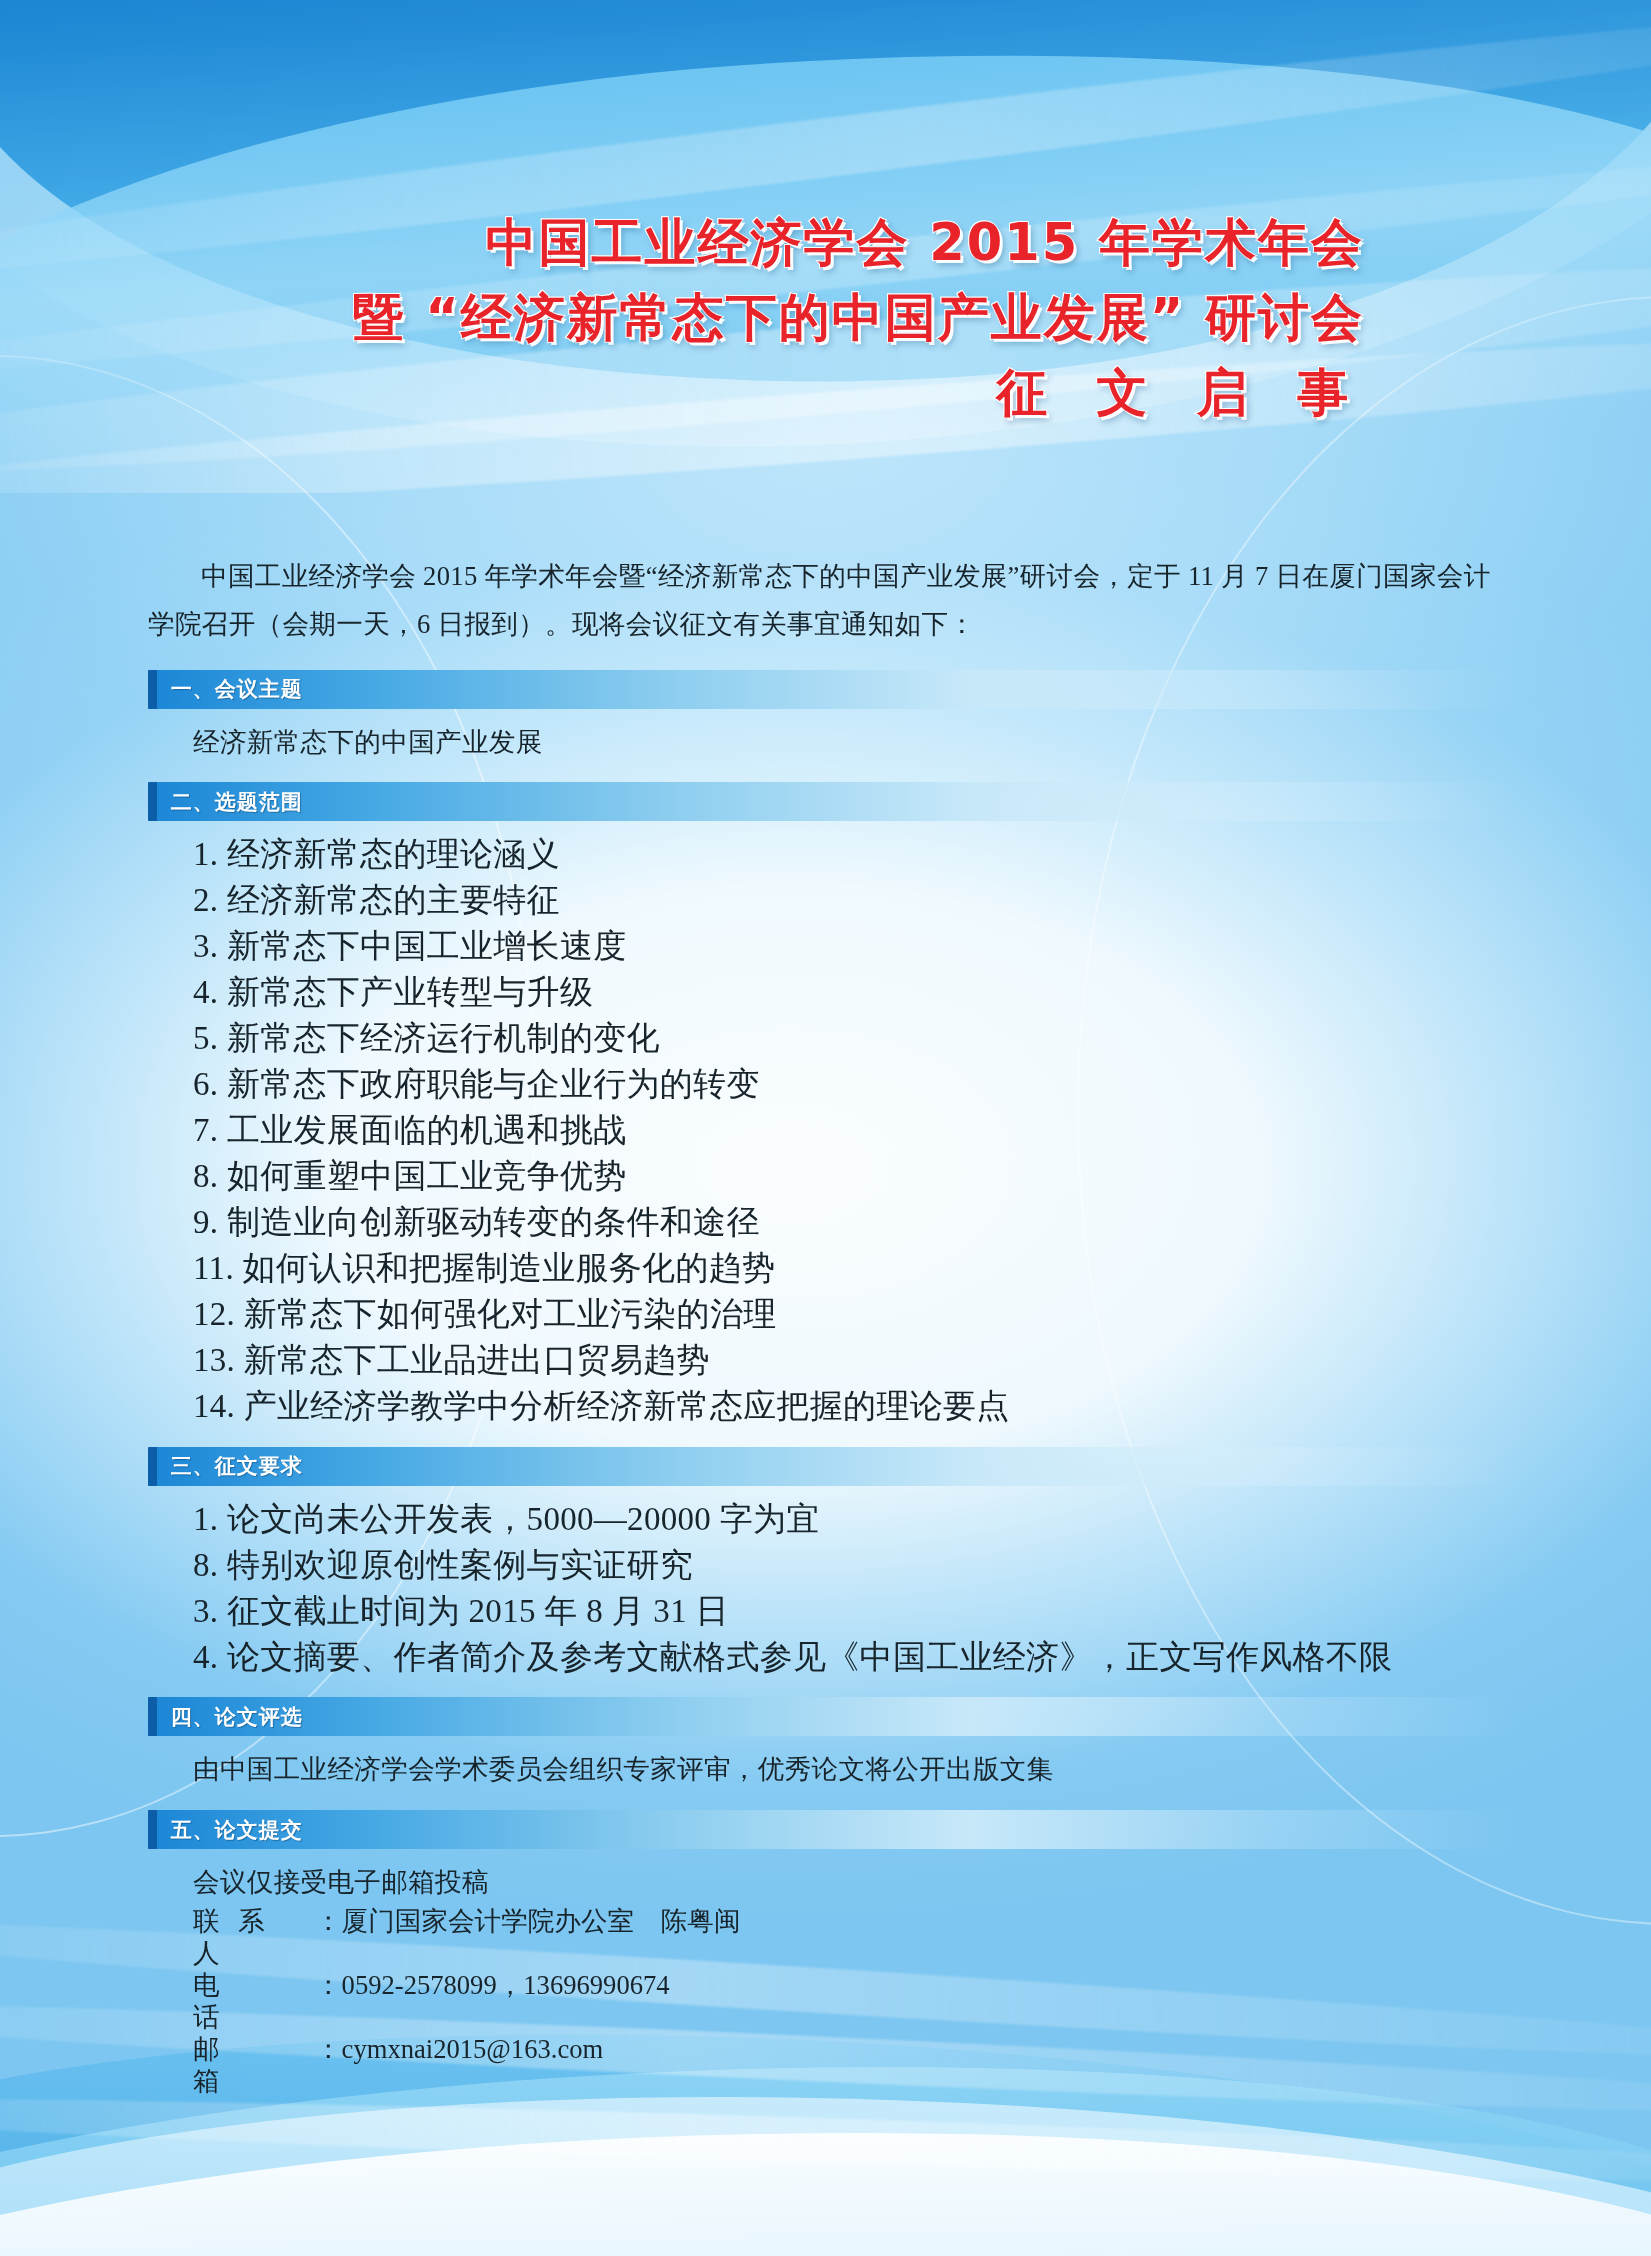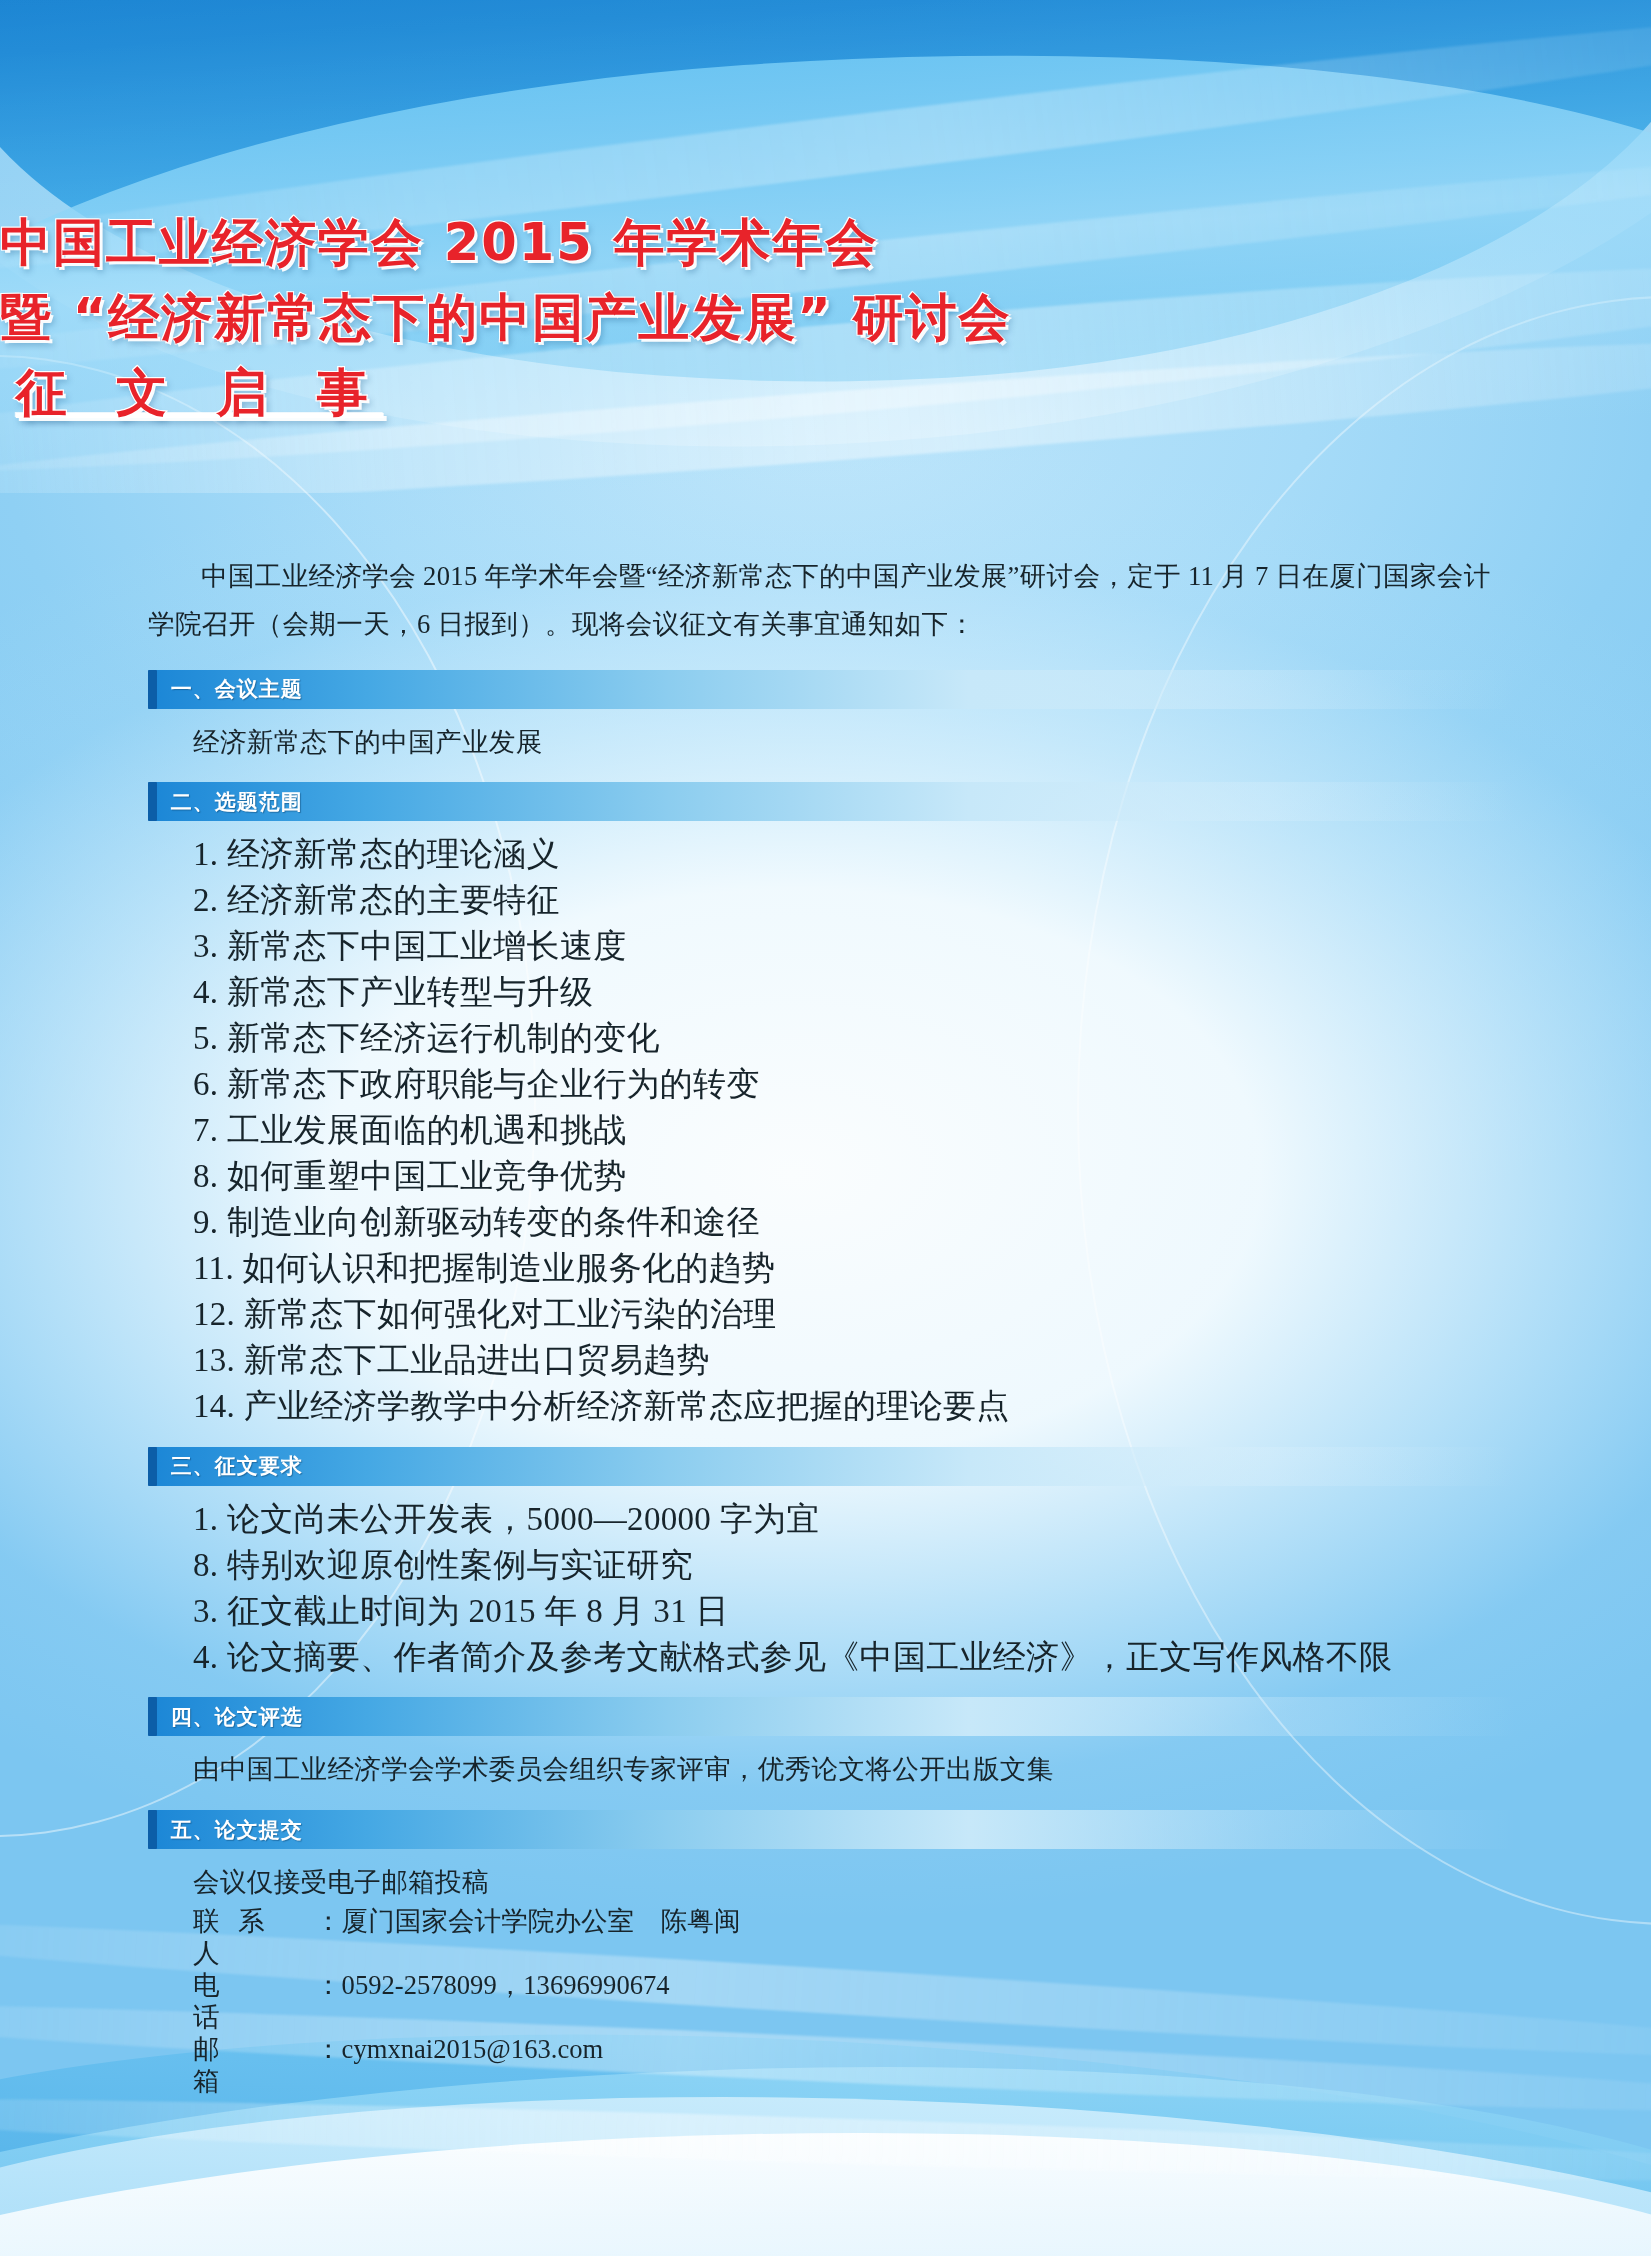--- a/index.html
+++ b/index.html
@@ -124,41 +124,41 @@
   }
   .sc1 { left: -552px; top: 355px; width: 1084px; height: 1478px; border-color: rgba(255,255,255,0.45);}
   .sc2 { right: -611px; top: 296px; width: 1182px; height: 1625px; border-color: rgba(255,255,255,0.40);}
 
   
   .title-block {
     position: absolute;
     left: 0;
     top: 205px;
     width: 1320px;
-    text-align: left;
+    text-align: right;
     z-index: 5;
+    padding-left: 44px;
   }
   .title-line {
     font-family: "DejaVu Sans", sans-serif;
     font-weight: bold;
     font-size: 51px;
     line-height: 75px;
     letter-spacing: 2px;
     color: #e8232a;
     -webkit-text-stroke: 2px #ffffff;
     paint-order: stroke fill;
     text-shadow:
        3px 3px 0 rgba(255,255,255,0.95),
       -1px -1px 0 rgba(255,255,255,0.8),
        3.9px 4.9px 5.9px rgba(9,70,120,0.35);
   }
   .title-line.l3 {
     letter-spacing: 15.8px;
     padding-left: 15.8px;
-    text-decoration: underline;
   }
 
   
   .content {
     position: absolute;
     left: 148px;
     top: 552px;
     width: 1369px;
     z-index: 6;
     color: #18262e;

